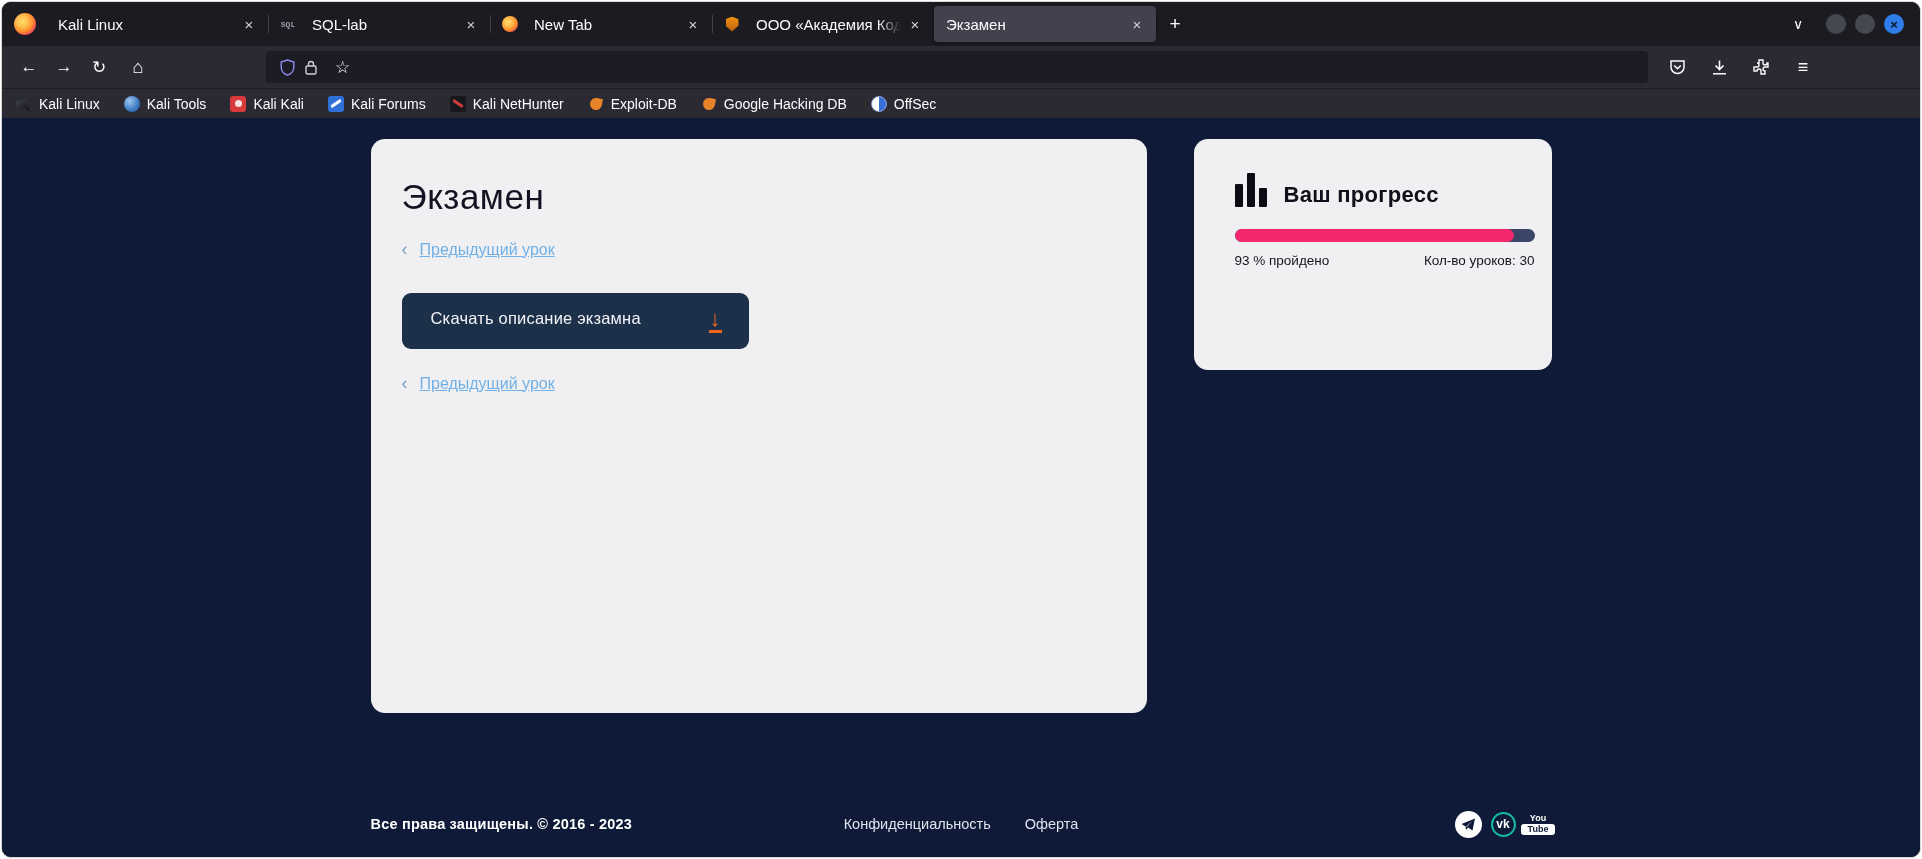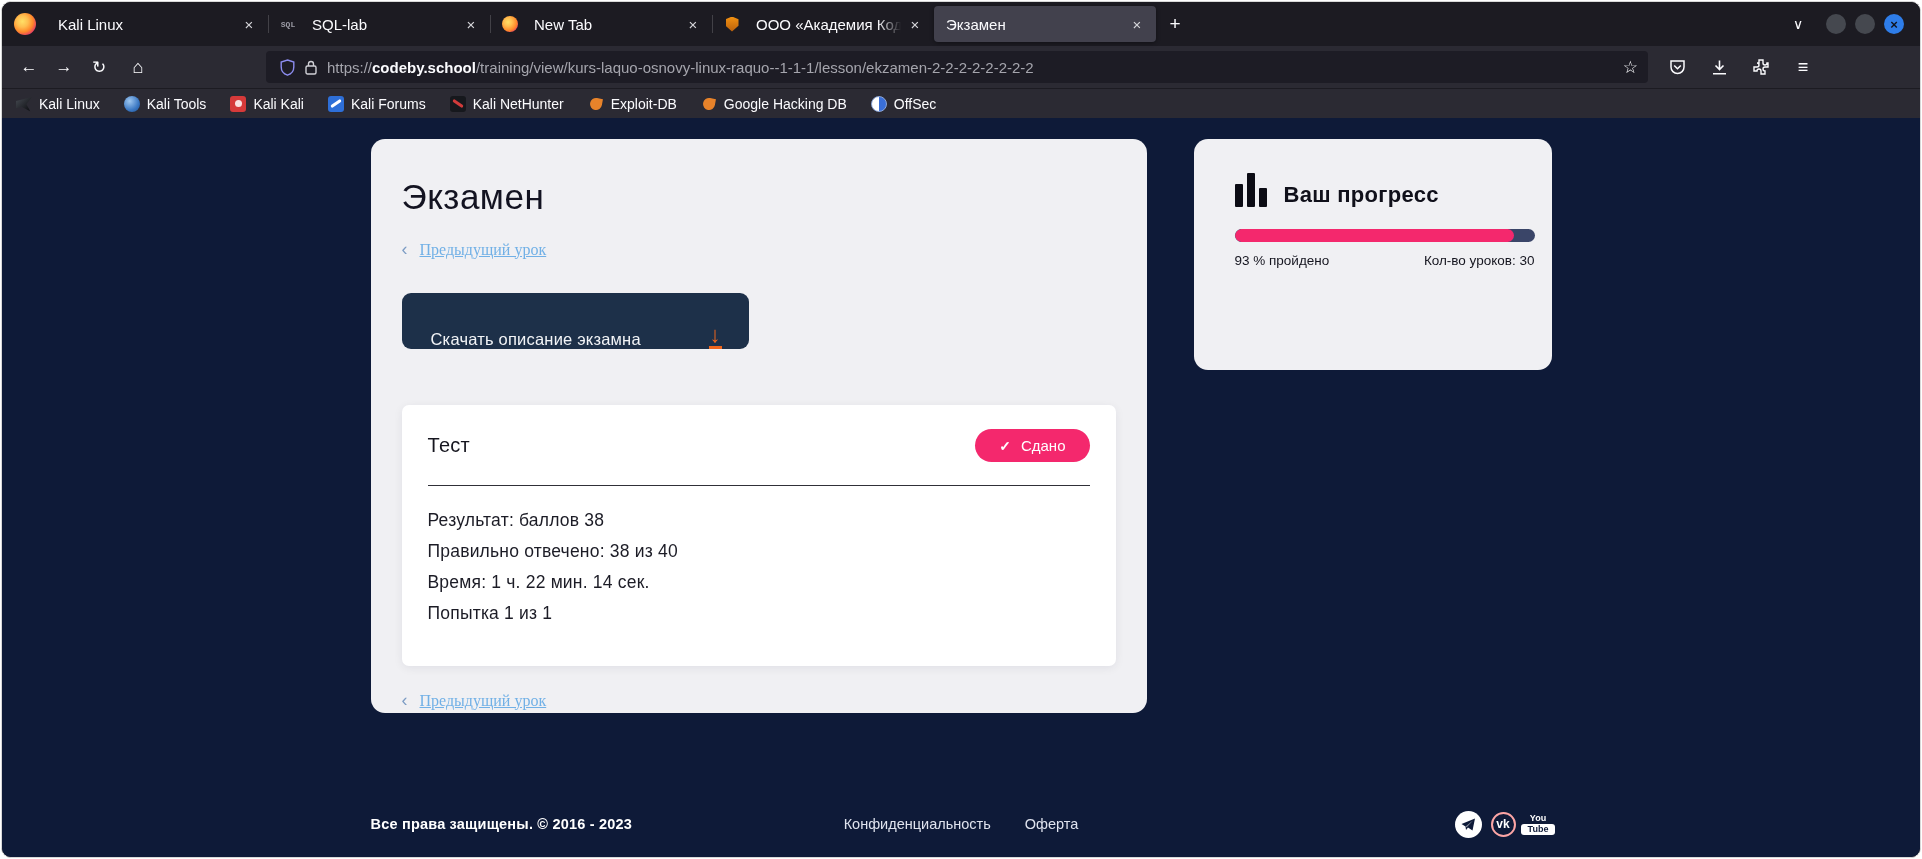--- a/index.html
+++ b/index.html
@@ -54,22 +54,22 @@
   .i-bird::after { content:""; width:12px; height:12px; background:#e8832a; border-radius:70% 0 70% 70%; transform:rotate(10deg); }
   .i-offsec { border-radius:50%; background:linear-gradient(90deg,#ffffff 50%,#3a6fd8 50%); border:1px solid #8fa8d8; }
 
   
   .viewport { flex:1; background:#0e1a38; position:relative; overflow:hidden; }
   .content-row { width:1181px; margin:21px auto 0; display:flex; gap:47px; align-items:flex-start; }
   .main-card { width:776px; height:574px; background:#f0f0f3; border-radius:14px; padding:30px 31px 0; }
   .main-card h1 { font-size:35px; font-weight:500; color:#131321; letter-spacing:.5px; margin:8px 0 22px; }
   .prev-link { display:flex; align-items:center; gap:12px; font-size:16px; }
   .prev-link .chev { color:#7c9cc4; font-size:18px; }
-  .prev-link a { color:#71b0e6; text-decoration:underline;font-family:Liberation Serif, serif; }
-  .dl-btn { margin-top:33px; width:347px; height:56px; background:#1d3049; border-radius:9px; display:flex; align-items:flex-end; justify-content:space-between; padding:8px 27px 0 29px; cursor:pointer; }
+  .prev-link a { color:#71b0e6; text-decoration:underline; }
+  .dl-btn { margin-top:33px; width:347px; height:56px; background:#1d3049; border-radius:9px; display:flex; align-items:flex-start; justify-content:space-between; padding:16px 27px 0 29px; cursor:pointer; }
   .dl-btn .lbl { color:#f2f4f7; font-size:16.5px; letter-spacing:.2px; }
   .arrow-dl { color:#f0661c; font-size:22px; font-weight:bold; border-bottom:3px solid #f0661c; line-height:20px; padding:0 1px 1px; }
   .test-card { margin-top:56px; background:#ffffff; border-radius:7px; box-shadow:0 2px 10px rgba(10,20,50,.07); padding:24px 26px 30px; width:714px; }
   .test-head { display:flex; align-items:center; justify-content:space-between; padding:0 0 0 0; }
   .test-head .tname { font-size:20px; color:#16161f; font-weight:500; letter-spacing:.3px; }
   .badge { background:#f4286d; color:#ffffff; height:33px; border-radius:17px; display:flex; align-items:center; gap:10px; padding:0 24px; font-size:15px; }
   .badge .chk { font-size:14px; font-weight:bold; }
   .test-divider { height:1px; background:#303038; margin-top:23px; }
   .test-lines { margin-top:26px; }
   .test-lines div { font-size:17.5px; color:#1c1c26; margin-bottom:14px; line-height:17px; letter-spacing:.2px; }
@@ -88,21 +88,21 @@
 
   
   .footer-row { position:absolute; bottom:15px; left:0; right:0; width:1181px; margin:0 auto; display:flex; align-items:center; justify-content:space-between; height:36px; }
   .copyright { color:#ffffff; font-size:14.5px; font-weight:bold; letter-spacing:.2px; }
   .foot-links { position:absolute; left:50%; transform:translateX(-50%); display:flex; gap:34px; }
   .foot-links a { color:#dfe3ee; font-size:14.5px; text-decoration:none; }
   .socials { display:flex; align-items:center; gap:9px; }
   .soc { width:27px; height:27px; display:flex; align-items:center; justify-content:center; }
   .soc-tg { border-radius:50%; background:#ffffff; }
   .soc-tg svg { display:block; }
-  .soc-vk { border-radius:50%; border:2px solid #fca5a5; color:#ffffff; font-size:12px; font-weight:bold; font-style:normal; width:25px; height:25px; }
+  .soc-vk { border-radius:50%; border:2px solid #14b8a6; color:#ffffff; font-size:12px; font-weight:bold; font-style:normal; width:25px; height:25px; }
   .soc-yt { flex-direction:column; color:#ffffff; font-size:9px; font-weight:bold; line-height:9px; }
   .soc-yt .yt2 { background:#ffffff; color:#0e1a38; border-radius:3px; padding:1px 7px; margin-top:1px; }
 </style>
 </head>
 <body>
 
 <div class="window">
 
   <div class="tabbar">
     <div class="ff-app"></div>
@@ -159,21 +159,20 @@
         <svg width="15" height="17" viewBox="0 0 15 17">
             <path d="M7.5 1 L13.8 3 V8 C13.8 12 11 15 7.5 16.2 C4 15 1.2 12 1.2 8 V3 Z" fill="none" stroke="#8c8cef" stroke-width="1.4"></path>
           </svg>
       </span>
       <span class="lock">
         <svg width="12" height="15" viewBox="0 0 12 15">
             <rect x="1" y="6" width="10" height="8" rx="1.5" fill="none" stroke="#d0d0d6" stroke-width="1.4"></rect>
             <path d="M3.5 6 V4 a2.5 2.5 0 0 1 5 0 V6" fill="none" stroke="#d0d0d6" stroke-width="1.4"></path>
           </svg>
       </span>
-      <span class="urltext"><span>https://</span><span class="host">codeby.school</span><span>/training/view/kurs-laquo-osnovy-linux-raquo--1-1-1/lesson/ekzamen-2-2-2-2-2-2-2-2</span></span>
       <span class="star">☆</span>
     </div>
 
     <div class="tool-right">
       <span class="tool-ico">
         <svg width="17" height="17" viewBox="0 0 17 17">
             <path d="M2 2 h13 v6 a6.5 6.5 0 0 1 -13 0 Z" fill="none" stroke="#fbfbfe" stroke-width="1.5"></path>
             <path d="M5.2 6.5 L8.5 9.8 L11.8 6.5" fill="none" stroke="#fbfbfe" stroke-width="1.5"></path>
           </svg>
       </span>
@@ -236,36 +235,20 @@
         <div class="prev-link">
           <span class="chev">‹</span>
           <a href="#">Предыдущий урок</a>
         </div>
 
         <div class="dl-btn">
           <span class="lbl">Скачать описание экзамна</span>
           <span class="arrow-dl">↓</span>
         </div>
 
-        <div class="test-card">
-          <div class="test-head">
-            <span class="tname">Тест</span>
-            <span class="badge">
-              <span class="chk">✓</span>
-              <span>Сдано</span>
-            </span>
-          </div>
-          <div class="test-divider"></div>
-          <div class="test-lines">
-            <div>Результат: баллов 38</div>
-            <div>Правильно отвечено: 38 из 40</div>
-            <div>Время: 1 ч. 22 мин. 14 сек.</div>
-            <div>Попытка 1 из 1</div>
-          </div>
-        </div>
 
         <div class="prev-link prev-bottom">
           <span class="chev">‹</span>
           <a href="#">Предыдущий урок</a>
         </div>
       </div>
 
       <div class="progress-card">
         <div class="prog-head">
           <span class="bars">

